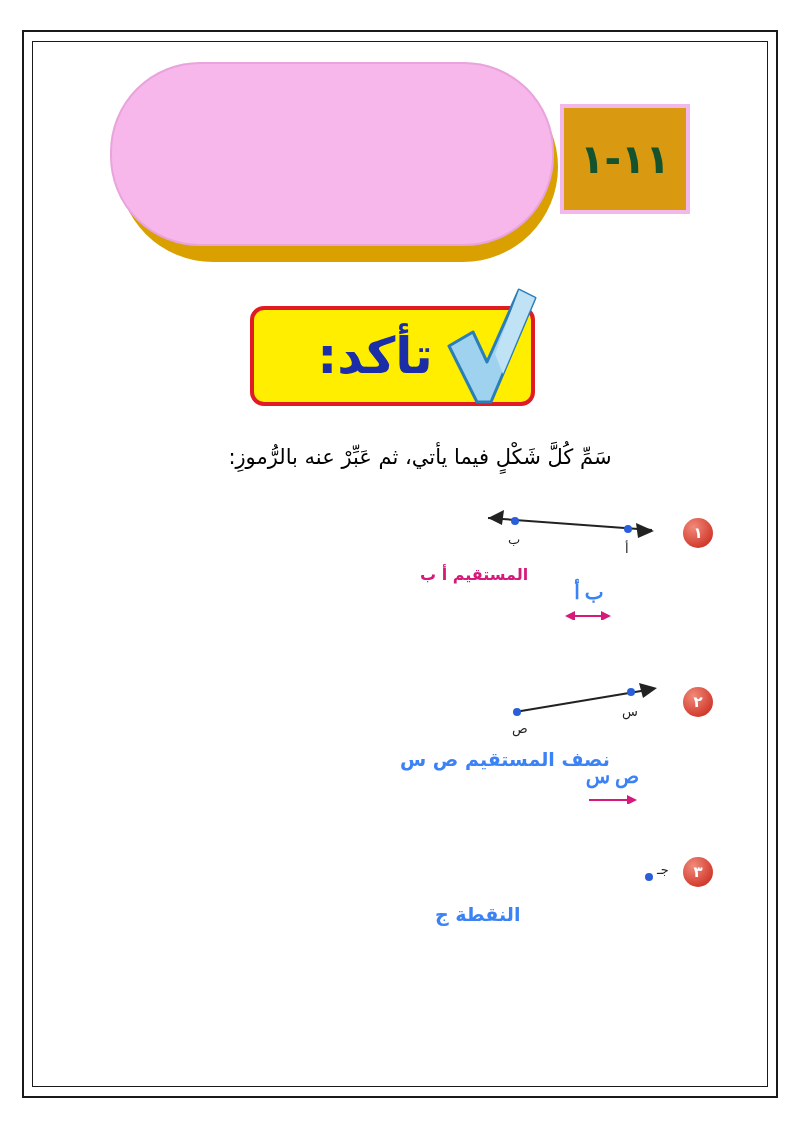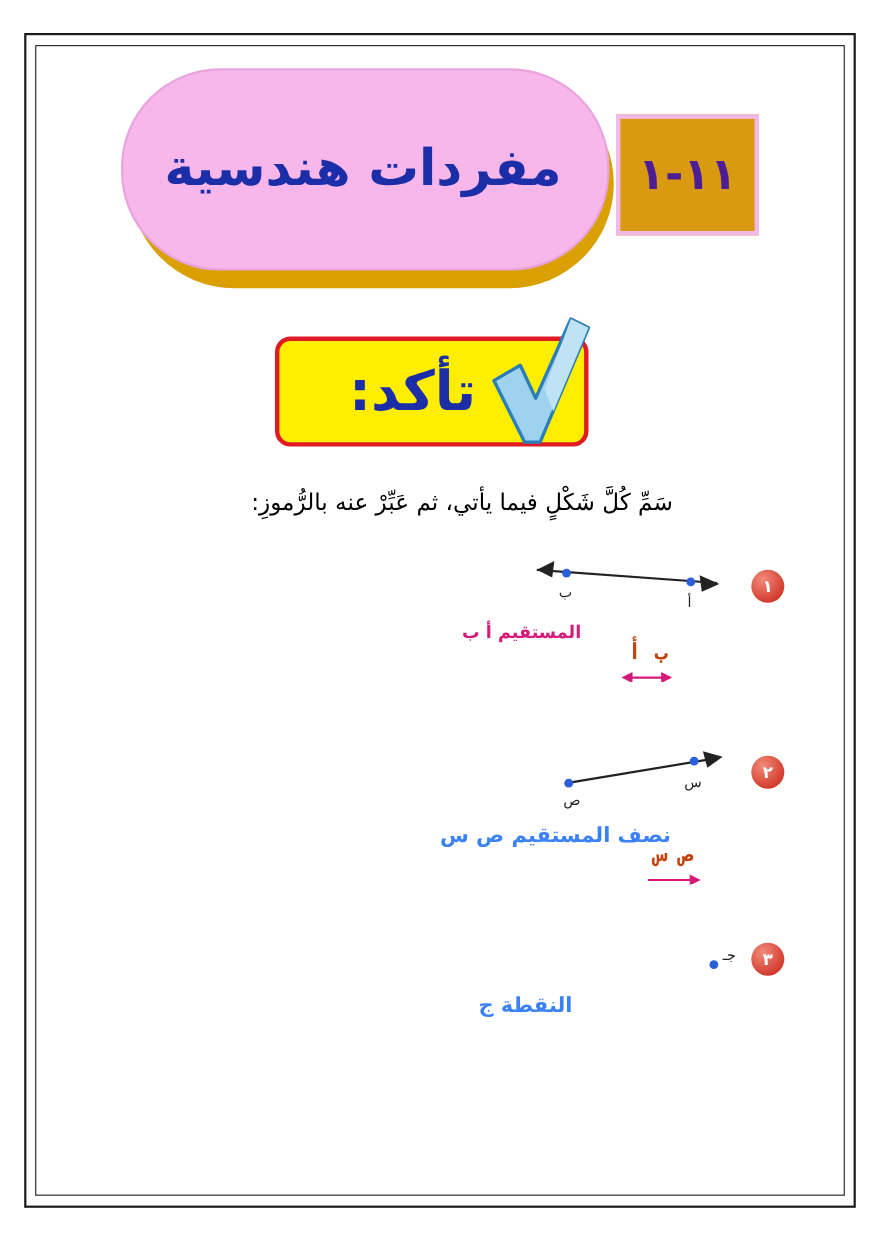--- a/index.html
+++ b/index.html
@@ -84,21 +84,21 @@
     width: 130px;
     height: 110px;
     background: #d99a12;
     border: 4px solid #f2b8ea;
     box-sizing: border-box;
     display: flex;
     align-items: center;
     justify-content: center;
   }
   .lesson-number-text {
-    color: #4c1d95;
+    color: #14532d;
     font-size: 40px;
     font-weight: bold;
     font-family: "DejaVu Sans", sans-serif;
   }
 
   
   .confirm-wrap {
     position: absolute;
     left: 250px;
     top: 306px;
@@ -177,42 +177,41 @@
   }
   .answer-pink {
     color: #d61a7a;
     font-size: 16px;
   }
   .answer-blue {
     color: #3b82f6;
     font-size: 19px;
   }
   .sym-pink {
-    color: #c2410c;
+    color: #3b82f6;
     font-size: 20px;
     font-weight: bold;
-    font-family: Liberation Mono, monospace;
+    font-family: Liberation Serif, serif;
   }
   .pt-label {
     position: absolute;
     color: #222222;
     font-size: 13px;
     font-family: "DejaVu Sans", sans-serif;
   }
 </style>
 </head>
 <body>
 
 <div class="page-border-outer"></div>
 <div class="page-border-inner"></div>
 
 <div class="title-wrap">
   <div class="title-shadow"></div>
   <div class="title-plate"></div>
-  <div class="title-text">مفردات هندسية</div>
   <div class="lesson-number-box">
     <span class="lesson-number-text">١١-١</span>
   </div>
 </div>
 
 <div class="confirm-wrap">
   <div class="confirm-plate"></div>
   <div class="confirm-text">تأكد:</div>
   <svg class="check-mark" viewBox="0 0 95 125">
     <polygon points="6,62 30,48 44,78 76,6 92,14 48,118 34,118" fill="#9ed2ef" stroke="#2b7fb8" stroke-width="3" stroke-linejoin="round"></polygon>

